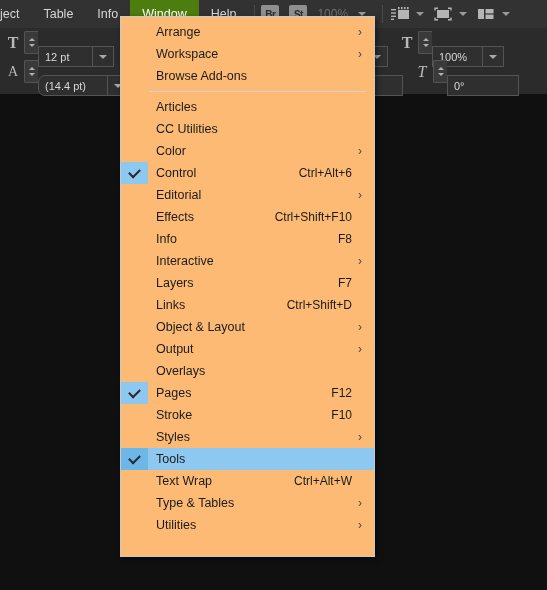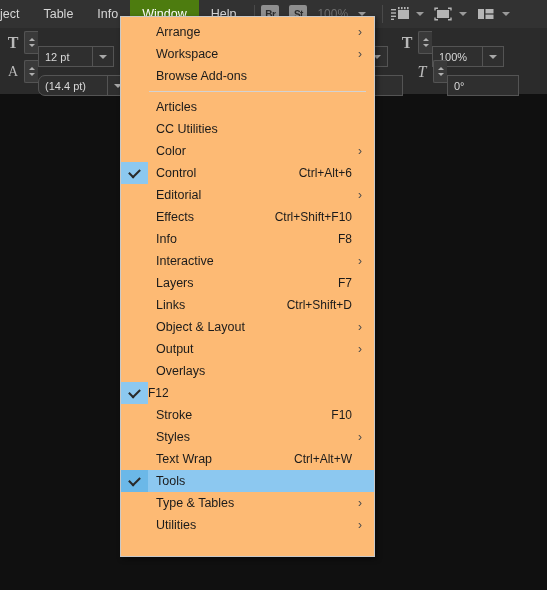--- a/index.html
+++ b/index.html
@@ -330,45 +330,46 @@
         <div class="marrow">›</div>
       </div>
       <div class="mitem">
         <div class="mcheckcol"></div>
         <div class="mlabel">Overlays</div>
       </div>
       <div class="mitem">
         <div class="mcheckcol on">
           <span class="tick"></span>
         </div>
+        <div class="mlabel">Pages</div>
         <div class="mshort">F12</div>
       </div>
       <div class="mitem">
         <div class="mcheckcol"></div>
         <div class="mlabel">Stroke</div>
         <div class="mshort">F10</div>
       </div>
       <div class="mitem">
         <div class="mcheckcol"></div>
         <div class="mlabel">Styles</div>
         <div class="marrow">›</div>
-      </div>
-      <div class="mitem">
-        <div class="mcheckcol"></div>
-        <div class="mlabel">Text Wrap</div>
-        <div class="mshort">Ctrl+Alt+W</div>
       </div>
       <div class="mitem sel">
         <div class="mcheckcol on">
           <span class="tick"></span>
         </div>
         <div class="mlabel">Tools</div>
       </div>
       <div class="mitem">
         <div class="mcheckcol"></div>
+        <div class="mlabel">Text Wrap</div>
+        <div class="mshort">Ctrl+Alt+W</div>
+      </div>
+      <div class="mitem">
+        <div class="mcheckcol"></div>
         <div class="mlabel">Type &amp; Tables</div>
         <div class="marrow">›</div>
       </div>
       <div class="mitem">
         <div class="mcheckcol"></div>
         <div class="mlabel">Utilities</div>
         <div class="marrow">›</div>
       </div>
     </div>
 

